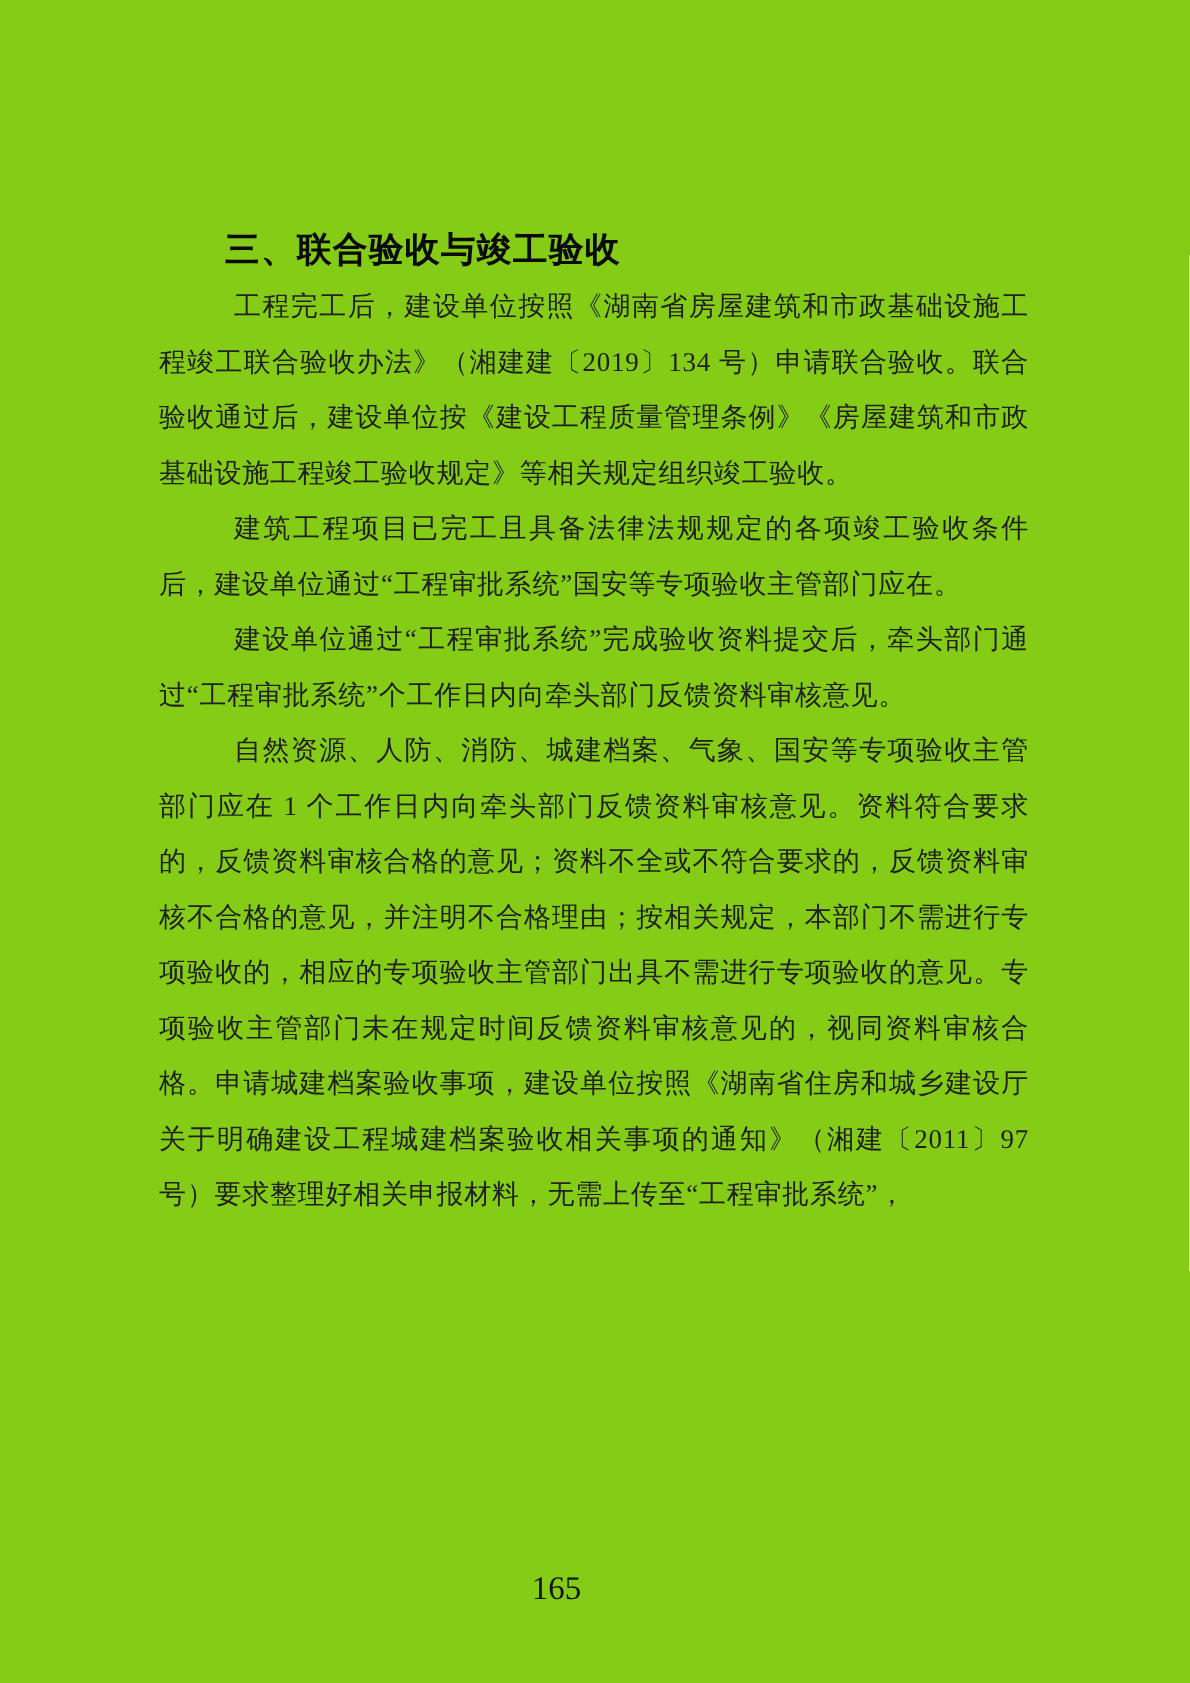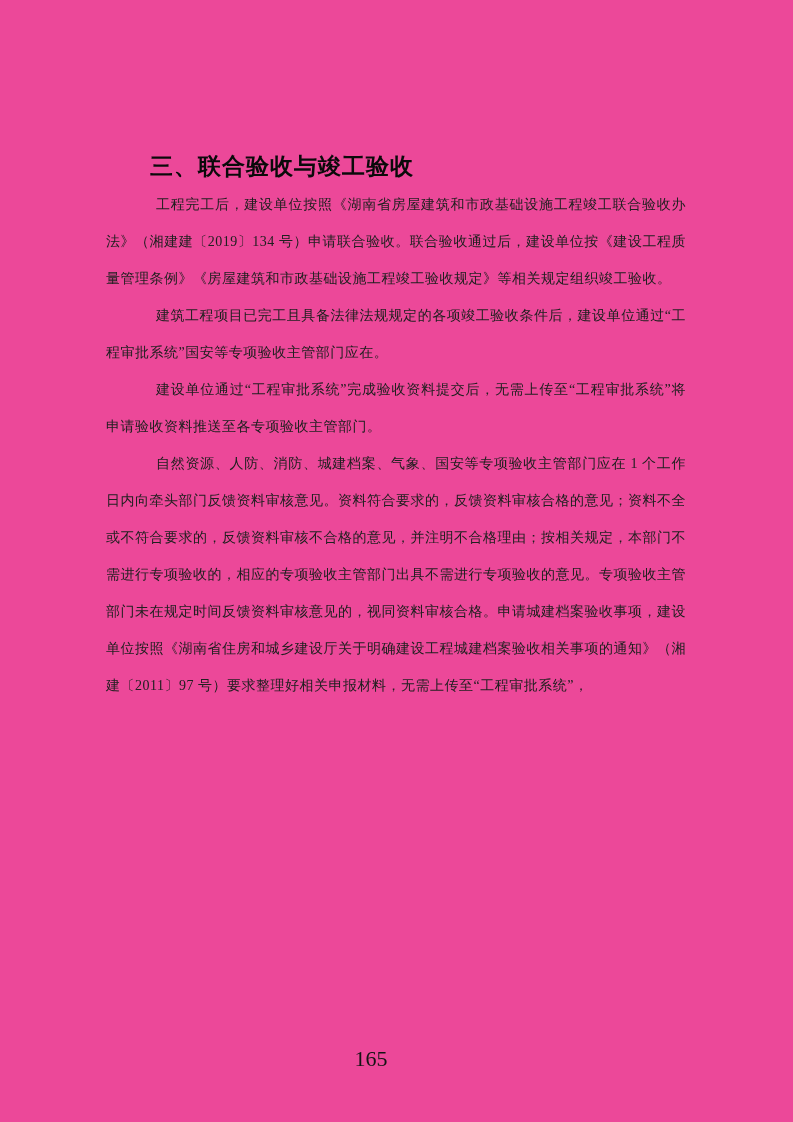--- a/index.html
+++ b/index.html
@@ -9,42 +9,42 @@
   }
   body {
     width: 793px;
     height: 1122px;
     font-family: "Liberation Serif", "DejaVu Serif", serif;
   }
   .page {
     position: relative;
     width: 793px;
     height: 1122px;
-    background: #ec4899;
+    background: #84cc16;
     overflow: hidden;
   }
   .content {
     position: absolute;
     left: 106px;
     top: 146px;
     width: 580px;
     color: #1e1e1e;
   }
   .heading {
     font-family: "Liberation Sans", "DejaVu Sans", sans-serif;
     font-weight: bold;
     color: #0a0a0a;
     font-size: 23px;
     line-height: 40px;
     margin: 0;
     padding-left: 44px;
     letter-spacing: 1px;
   }
   .para {
-    font-size: 14px;
+    font-size: 18px;
     line-height: 37px;
     margin: 0;
     text-align: justify;
     text-justify: inter-ideograph;
     text-indent: 50px;
     letter-spacing: 0.5px;
     color: #202020;
   }
   .page-number {
     position: absolute;
@@ -58,17 +58,17 @@
   }
 </style>
 </head>
 <body>
 
 <div class="page">
   <div class="content">
     <h2 class="heading">三、联合验收与竣工验收</h2>
     <p class="para">工程完工后，建设单位按照《湖南省房屋建筑和市政基础设施工程竣工联合验收办法》（湘建建〔2019〕134 号）申请联合验收。联合验收通过后，建设单位按《建设工程质量管理条例》《房屋建筑和市政基础设施工程竣工验收规定》等相关规定组织竣工验收。</p>
     <p class="para">建筑工程项目已完工且具备法律法规规定的各项竣工验收条件后，建设单位通过“工程审批系统”国安等专项验收主管部门应在。</p>
-    <p class="para">建设单位通过“工程审批系统”完成验收资料提交后，无需上传至“工程审批系统”将申请验收资料推送至各专项验收主管部门。</p>
+    <p class="para">建设单位通过“工程审批系统”完成验收资料提交后，牵头部门通过“工程审批系统”个工作日内向牵头部门反馈资料审核意见。</p>
     <p class="para">自然资源、人防、消防、城建档案、气象、国安等专项验收主管部门应在 1 个工作日内向牵头部门反馈资料审核意见。资料符合要求的，反馈资料审核合格的意见；资料不全或不符合要求的，反馈资料审核不合格的意见，并注明不合格理由；按相关规定，本部门不需进行专项验收的，相应的专项验收主管部门出具不需进行专项验收的意见。专项验收主管部门未在规定时间反馈资料审核意见的，视同资料审核合格。申请城建档案验收事项，建设单位按照《湖南省住房和城乡建设厅关于明确建设工程城建档案验收相关事项的通知》（湘建〔2011〕97 号）要求整理好相关申报材料，无需上传至“工程审批系统”，</p>
   </div>
   <div class="page-number">165</div>
 </div>
 
 </body></html>

